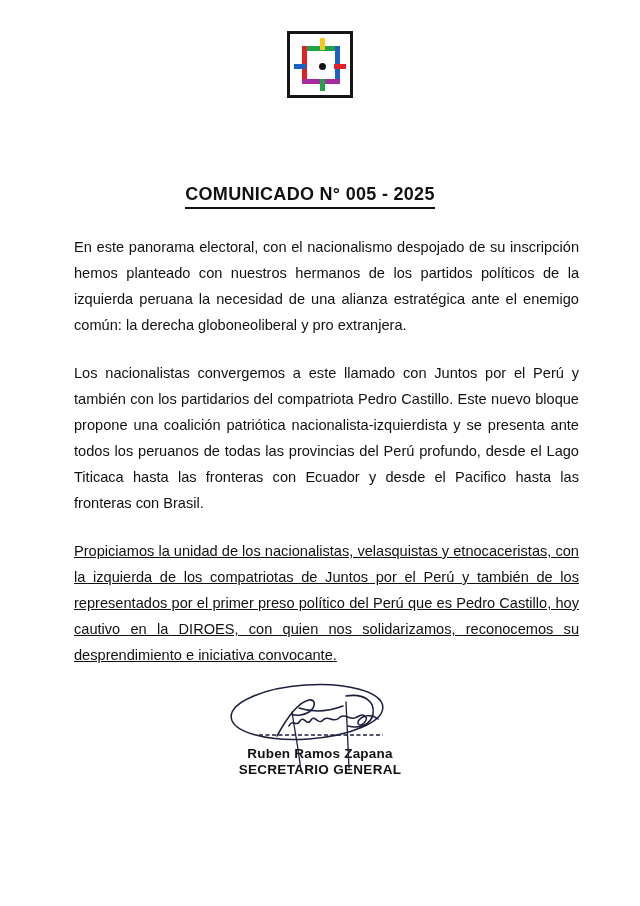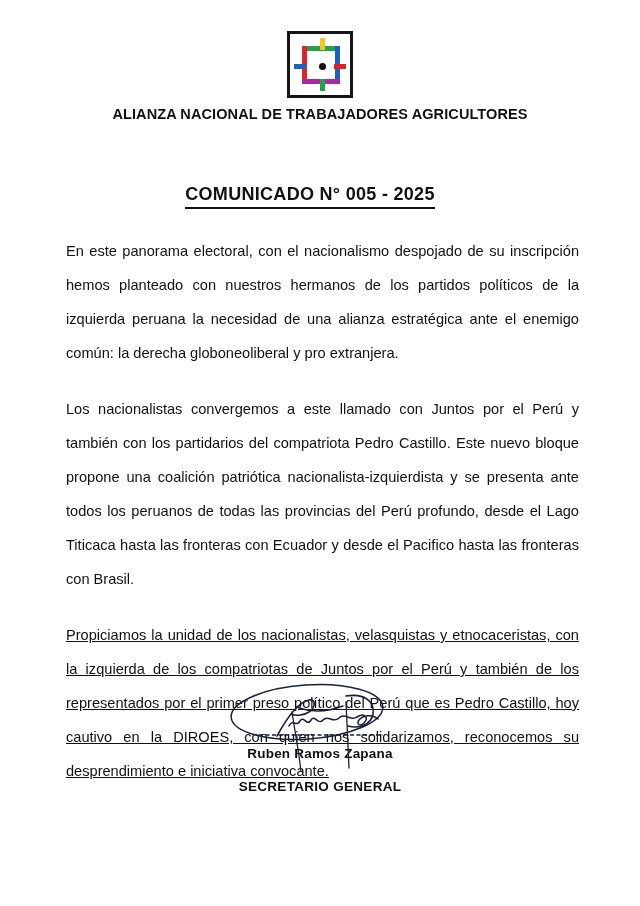--- a/index.html
+++ b/index.html
@@ -124,22 +124,22 @@
   
   .body-text {
     position: absolute;
     top: 234px;
     left: 62px;
     width: 517px;
   }
   .para {
     text-align: justify;
     font-size: 14.6px;
-    line-height: 34px;
-    margin: 0 0 22px 4px;
+    line-height: 26px;
+    margin: 0 0 22px 12px;
     color: #111111;
   }
   .para:last-child { margin-bottom: 0; text-decoration: underline; }
 
   
   .sign-block {
     position: absolute;
     top: 672px;
     left: 0;
     width: 640px;
@@ -160,21 +160,21 @@
     font-size: 13.5px;
     font-weight: bold;
     letter-spacing: 0.2px;
     margin-top: -26px;
     color: #111111;
   }
   .sign-role {
     font-size: 13.5px;
     font-weight: bold;
     letter-spacing: 0.3px;
-    margin-top: 18px;
+    margin-top: 1px;
     color: #111111;
   }
 </style>
 </head>
 <body>
 
 <div class="page">
 
   <div class="logo-wrap">
     <div class="logo">
@@ -186,21 +186,20 @@
       </div>
       <div class="arm arm-up"></div>
       <div class="arm arm-down"></div>
       <div class="arm arm-left"></div>
       <div class="arm arm-right"></div>
       <div class="logo-dot"></div>
     </div>
   </div>
 
   <div class="org-header">
-    <div>ALIANZA NACIONAL DE TRABAJADORES AGRICULTORES</div>
   </div>
 
   <div class="doc-title">
     <span>COMUNICADO N° 005 - 2025</span>
   </div>
 
   <div class="body-text">
     <p class="para">En este panorama electoral, con el nacionalismo despojado de su inscripción hemos planteado con nuestros hermanos de los partidos políticos de la izquierda peruana la necesidad de una alianza estratégica ante el enemigo común: la derecha globoneoliberal y pro extranjera.</p>
     <p class="para">Los nacionalistas convergemos a este llamado con Juntos por el Perú y también con los partidarios del compatriota Pedro Castillo. Este nuevo bloque propone una coalición patriótica nacionalista-izquierdista y se presenta ante todos los peruanos de todas las provincias del Perú profundo, desde el Lago Titicaca hasta las fronteras con Ecuador y desde el Pacifico hasta las fronteras con Brasil.</p>
     <p class="para">Propiciamos la unidad de los nacionalistas, velasquistas y etnocaceristas, con la izquierda de los compatriotas de Juntos por el Perú y también de los representados por el primer preso político del Perú que es Pedro Castillo, hoy cautivo en la DIROES, con quien nos solidarizamos, reconocemos su desprendimiento e iniciativa convocante.</p>

